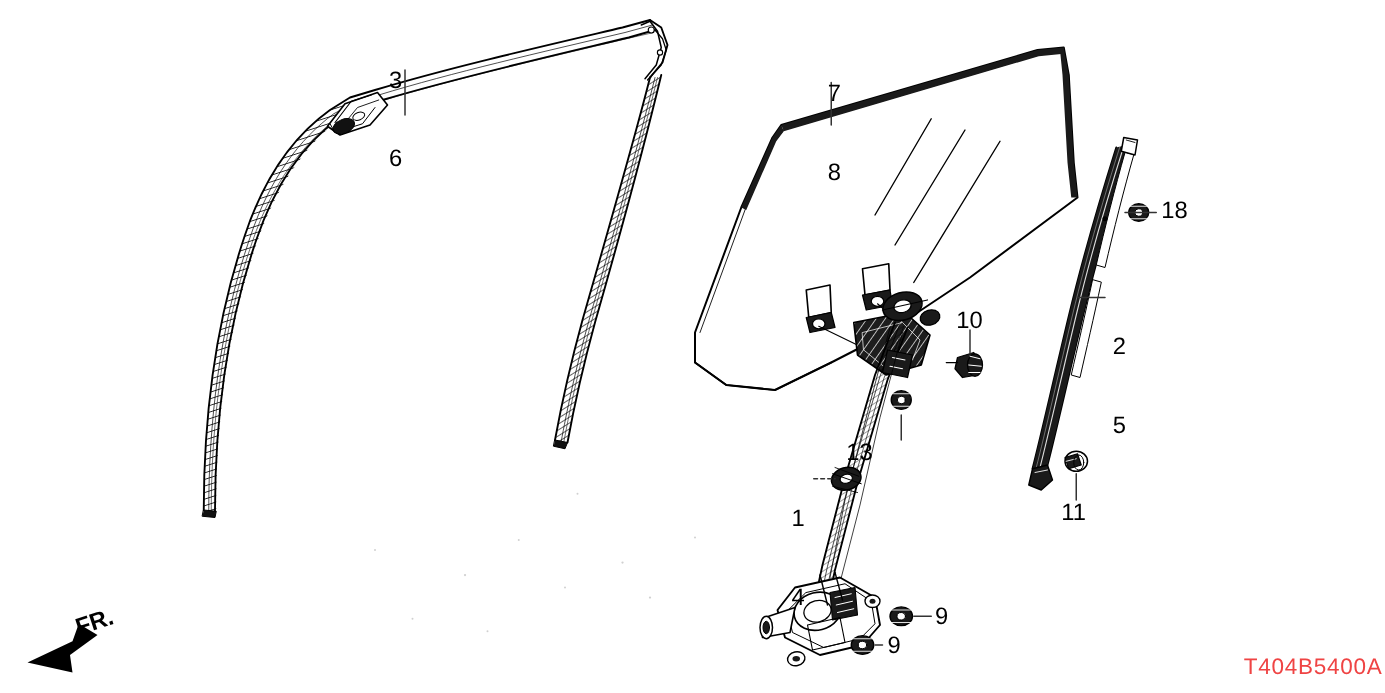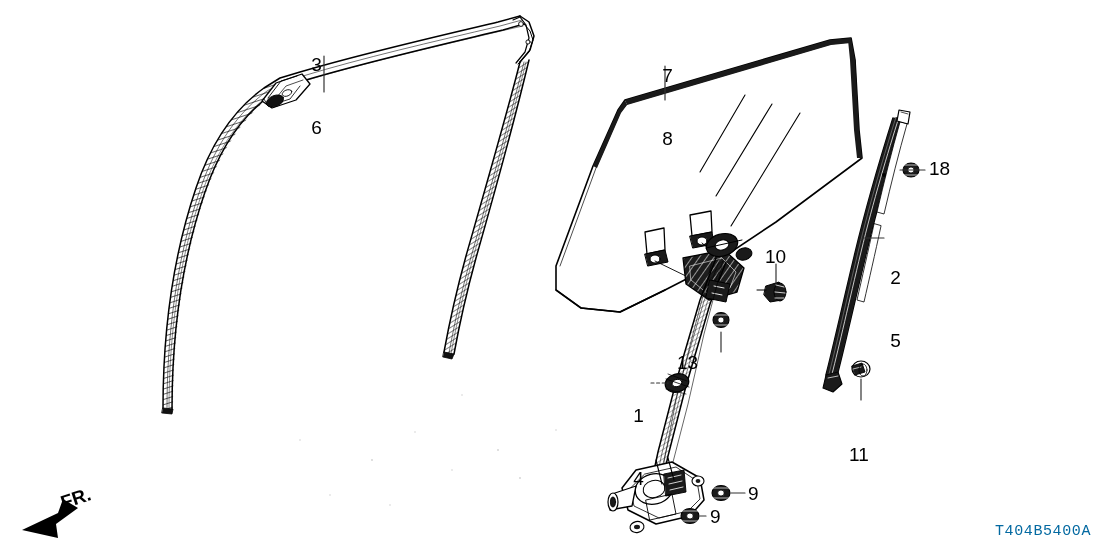--- a/index.html
+++ b/index.html
@@ -33,24 +33,24 @@
     color: #000000;
     line-height: 21px;
     white-space: pre;
     user-select: none;
   }
   .callout.stack {
     text-align: center;
   }
   .dcode {
     position: absolute;
-    font-family: Liberation Mono, monospace;
-    font-size: 15px;
+    font-family: Liberation Sans, sans-serif;
+    font-size: 18px;
     letter-spacing: 0.6px;
-    color: #0369a1;
+    color: #ef4444;
   }
   .frlabel {
     position: absolute;
     font-family: "Liberation Sans", sans-serif;
     font-weight: bold;
     font-size: 19px;
     color: #000000;
     transform: rotate(-18deg);
     transform-origin: left top;
   }
@@ -321,21 +321,21 @@
   </div>
 
   <div class="callout stack" style="left:628px; top:363px;">
     <div>1</div>
     <div>4</div>
   </div>
 
   <div class="callout" style="left:929px; top:158px;">18</div>
   <div class="callout" style="left:765px; top:246px;">10</div>
   <div class="callout" style="left:677px; top:352px;">13</div>
-  <div class="callout" style="left:849px; top:400px;margin-top:44px;">11</div>
+  <div class="callout" style="left:849px; top:400px;">11</div>
   <div class="callout" style="left:748px; top:483px;">9</div>
   <div class="callout" style="left:710px; top:506px;">9</div>
 
   <div class="frlabel" style="left:58px; top:493px;">FR.</div>
 
   <div class="dcode" style="left:995px; top:523px;">T404B5400A</div>
 
 </div>
 
 </body></html>

